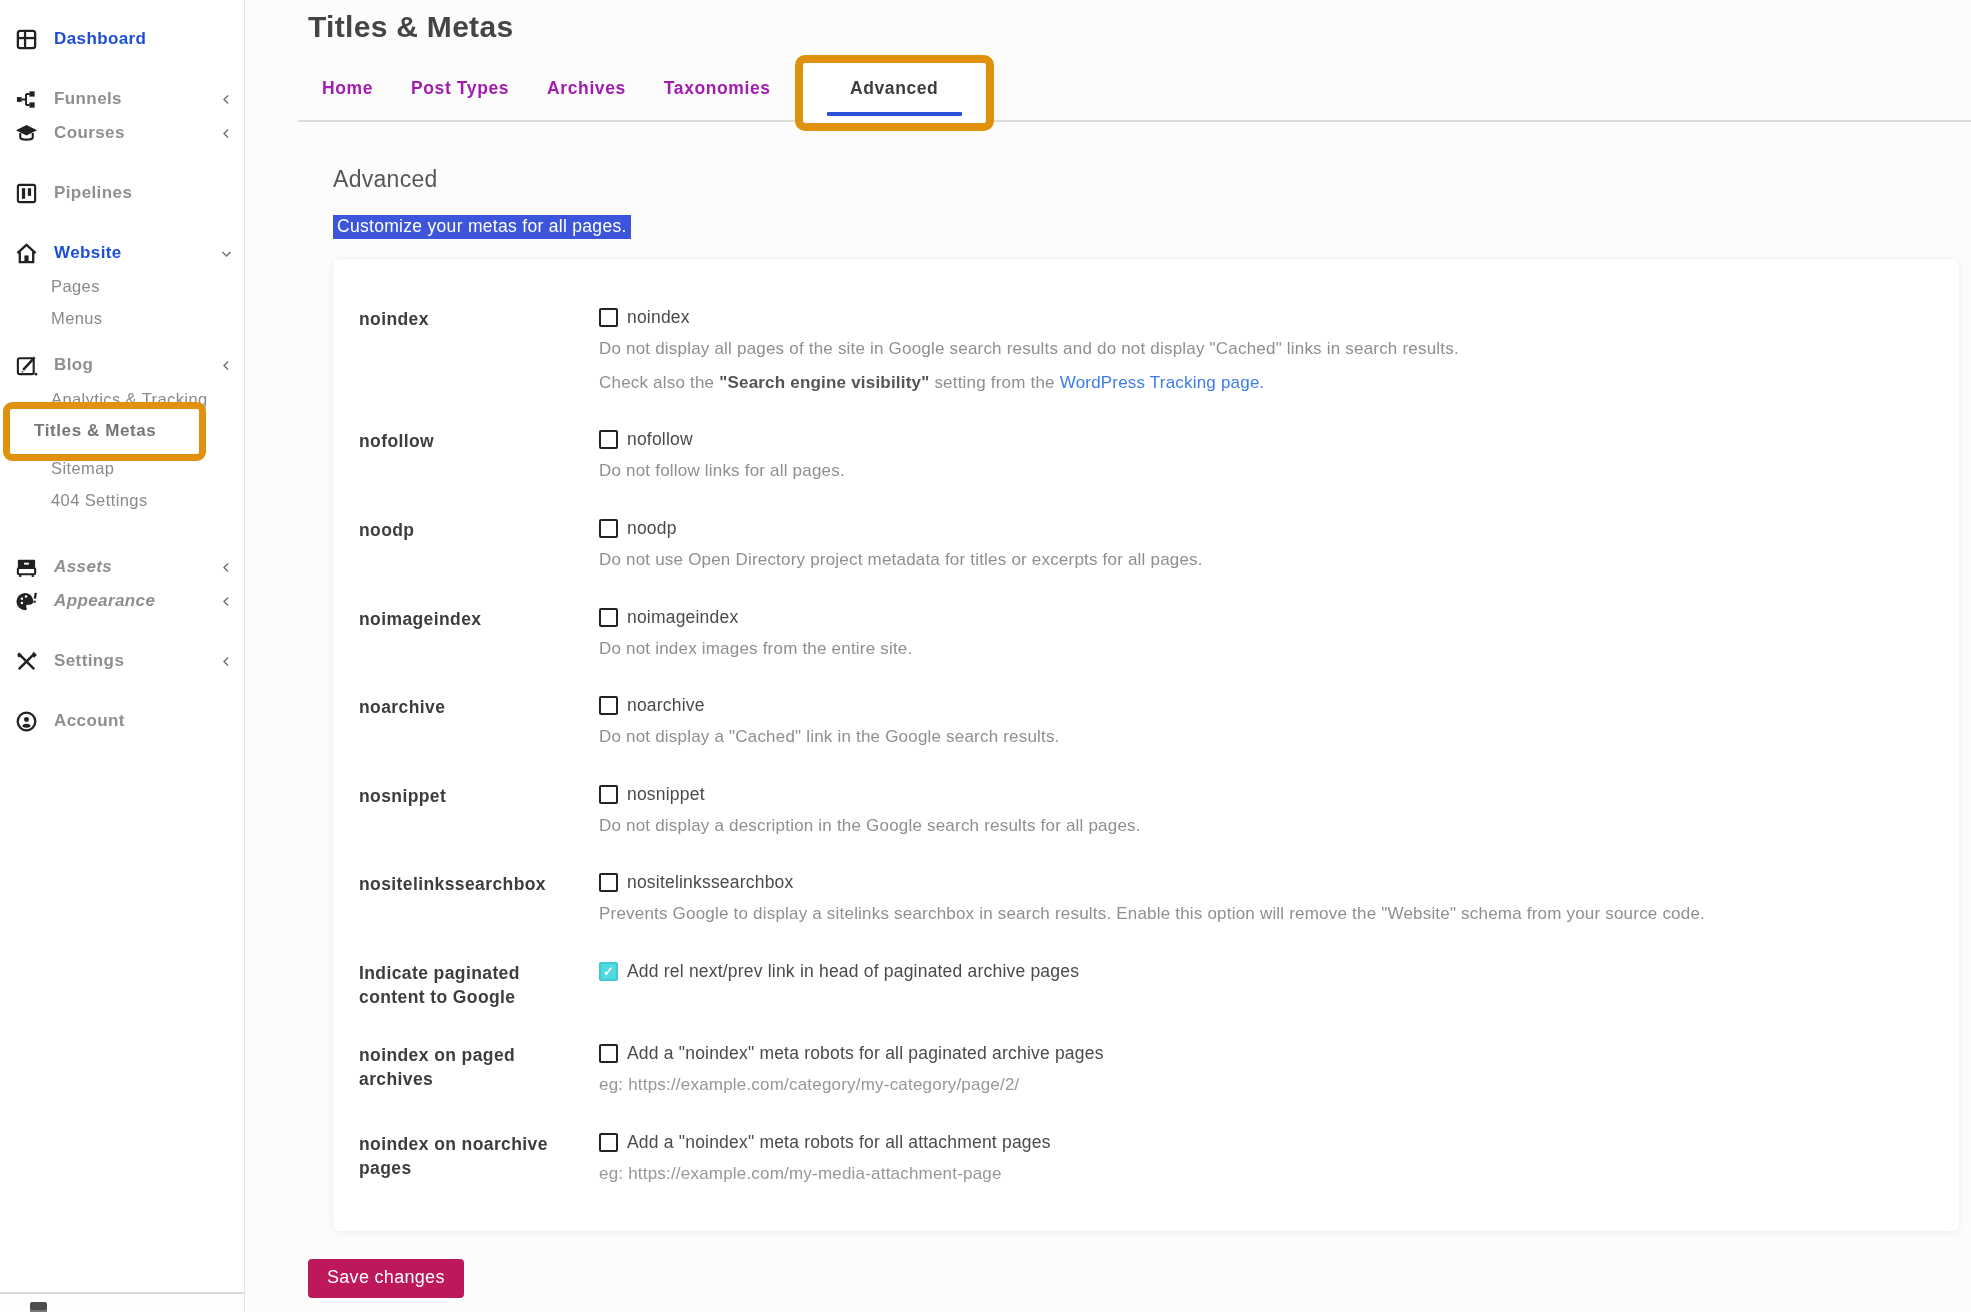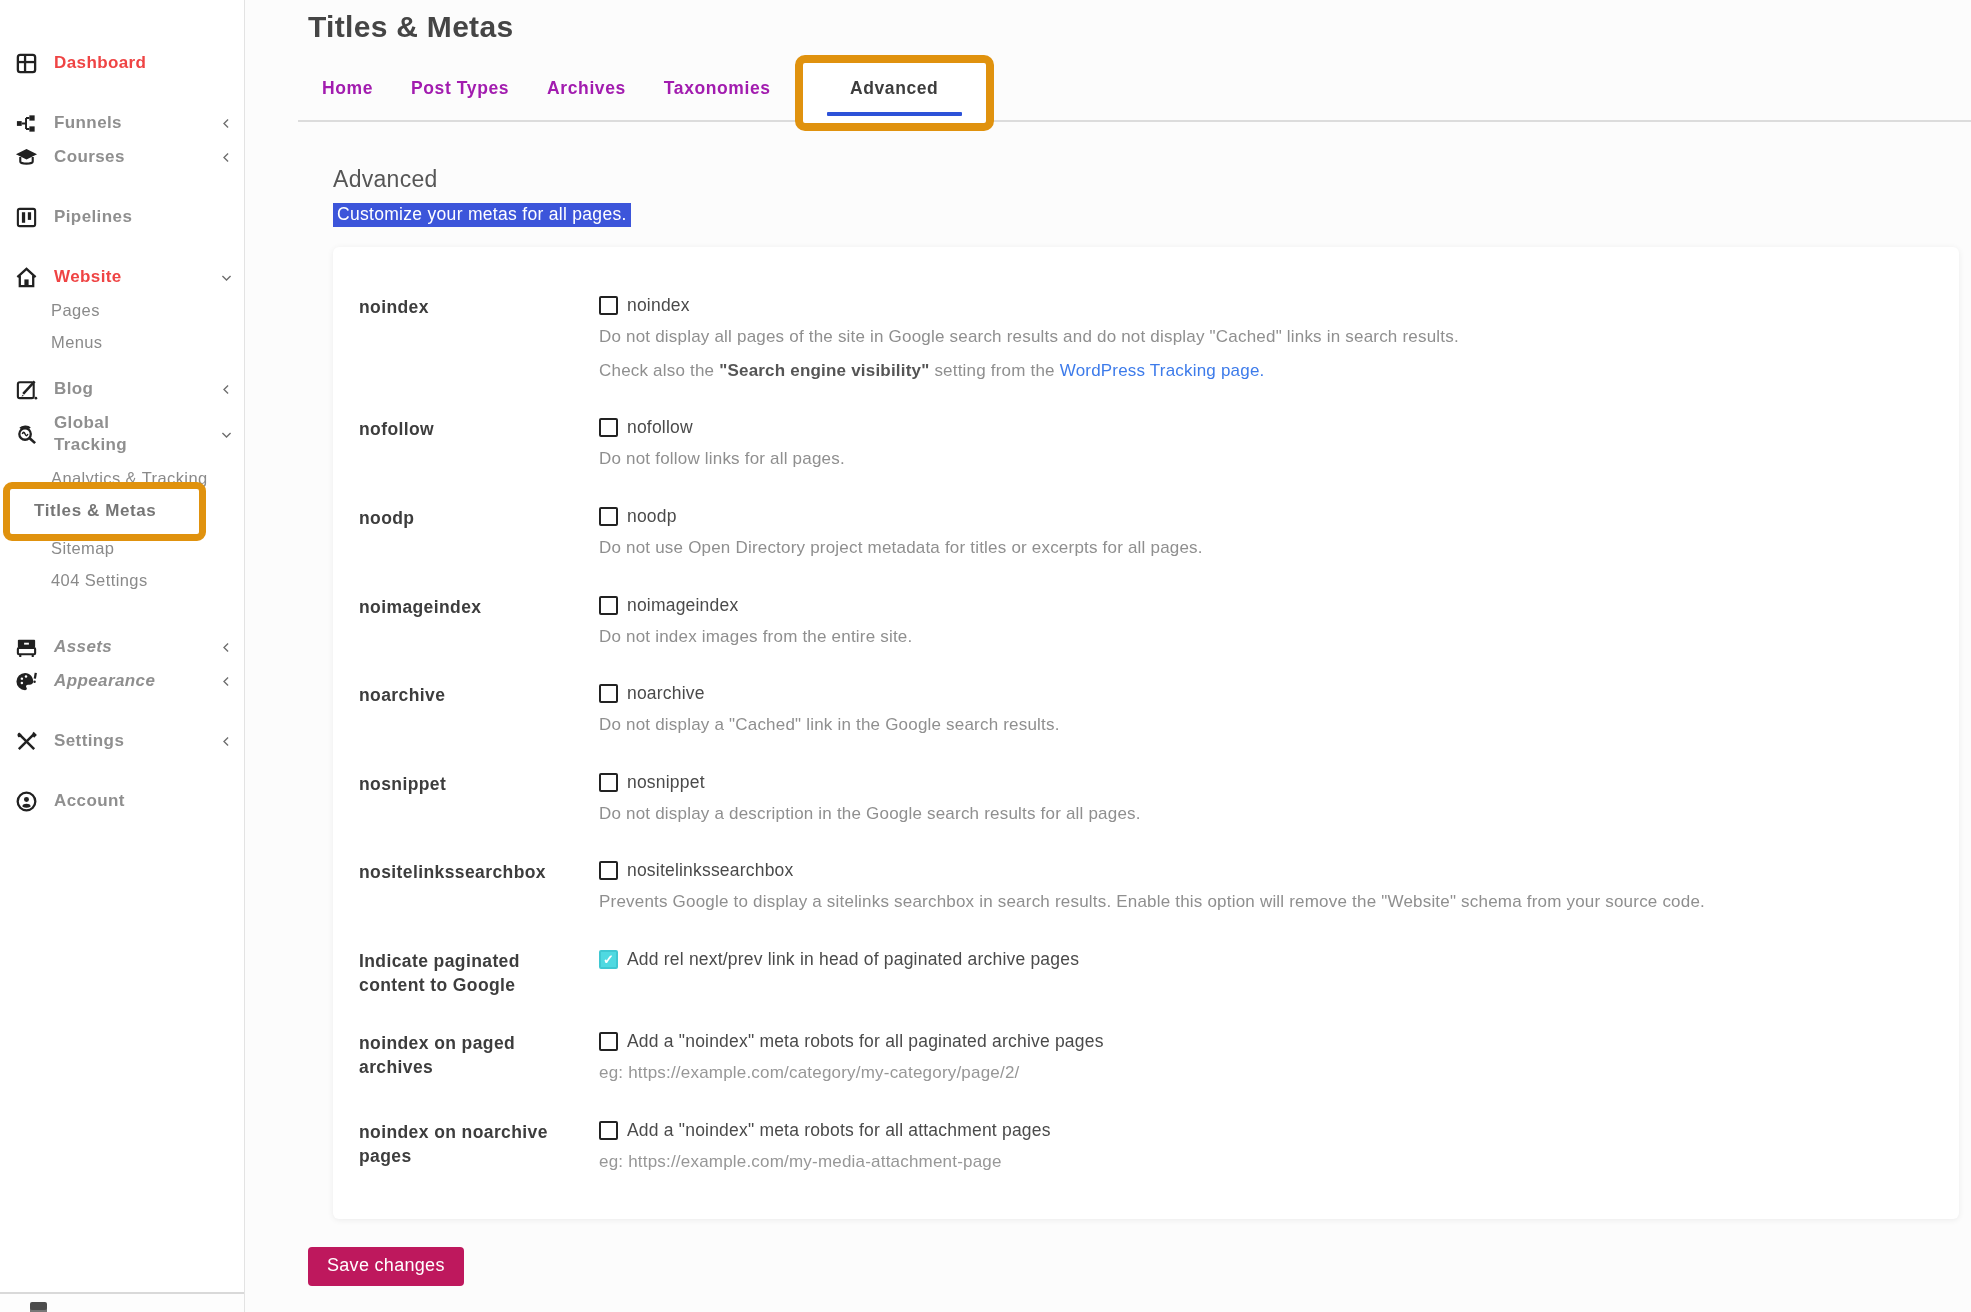--- a/index.html
+++ b/index.html
@@ -9,21 +9,21 @@
   
   .sidebar { position:absolute; left:0; top:0; width:245px; height:1312px;
     background:#fff; border-right:1px solid #e3e3e3; z-index:5; }
   .nav { padding-top:22px; }
   .nav-section.gap-sm { margin-top:14px; }
   .nav-section.gap-md { margin-top:26px; }
   .nav-section.gap-lg { margin-top:34px;font-style:italic; }
   .nav-item { display:flex; align-items:center; padding:5px 10px 5px 15px;
     font-size:17px; font-weight:600; color:#8f8f8f; letter-spacing:.4px;
     min-height:31px; cursor:pointer; }
-  .nav-item.dark { color:#ef4444; font-weight:700;margin-top:24px; }
+  .nav-item.dark { color:#1d4ed8; font-weight:700; }
   .nav-item .nav-icon { width:27px; height:24px; margin-right:12px;
     color:#212121; display:flex; align-items:center; flex:none; }
   .nav-icon svg { width:23px; height:23px; }
   .nav-item.child { padding-left:43px; font-weight:500; font-size:16.5px; color:#8a8a8a;margin-left:8px; }
   .nav-label { flex:1; line-height:1.35; }
   .nav-item.wrap .nav-label { max-width:100px; }
   .chev { margin-left:auto; color:#6e6e6e; display:flex; flex:none; }
   .chev svg { width:15px; height:15px; }
   .nav-item.annotated { position:relative; z-index:3; background:#fff;
     border:7px solid #e0920e; border-radius:9px; width:203px;
@@ -43,21 +43,21 @@
     margin:34px 0 0 53px; padding:0 0 21px 24px; border-bottom:2px solid #dcdcdc; }
   .tab { font-size:17.5px; font-weight:700; color:#a21caf; letter-spacing:.6px; cursor:pointer; }
   .tab.active { color:#3d3d3d; font-weight:700; }
   .tab-annotated { position:relative; z-index:2; display:inline-flex; flex-direction:column;
     align-items:center; background:#fff; border:8px solid #e0920e; border-radius:10px;
     padding:15px 24px 7px; margin:-28px -12px -36px -14px; }
   .tab-underline { width:135px; height:4px; background:#2d52d8; margin-top:13px; border-radius:1px; }
 
   .section-heading { margin:44px 0 0 88px; font-size:23px; color:#565656;
     font-weight:400; letter-spacing:.3px; }
-  .highlight { display:inline-block; margin:10px 0 0 88px; padding:1px 4px 2px;
+  .highlight { display:inline-block; margin:22px 0 0 88px; padding:1px 4px 2px;
     background:#3c55da; color:#fff; font-size:17.5px; letter-spacing:.3px; }
 
   .card { margin:20px 0 0 88px; width:1626px; background:#fff; border-radius:6px;
     box-shadow:0 1px 6px rgba(0,0,0,.07); padding:48px 30px 34px 26px; }
   .row { display:grid; grid-template-columns:213px 1fr; column-gap:27px; margin-bottom:34px; }
   .row:last-child { margin-bottom:10px; }
   .row-label { font-size:17.5px; font-weight:700; color:#3d3d3d;
     letter-spacing:.4px; line-height:1.35; padding-top:1px; }
   .cb-line { display:flex; align-items:center; gap:9px; }
   .cb { width:19px; height:19px; border:2px solid #222; border-radius:2px;
@@ -170,36 +170,20 @@
               <circle cx="21.8" cy="21" r="1.4" fill="currentColor"></circle>
             </svg>
           </span>
           <span class="nav-label">Blog</span>
           <span class="chev">
             <svg viewBox="0 0 24 24">
               <path d="M14.5 5.5L8 12l6.5 6.5" fill="none" stroke="currentColor" stroke-width="2.2"></path>
             </svg>
           </span>
         </div>
-        <div class="nav-item wrap">
-          <span class="nav-icon">
-            <svg viewBox="0 0 24 24">
-              <circle cx="10.5" cy="11.5" r="6" fill="none" stroke="currentColor" stroke-width="2.4"></circle>
-              <path d="M15.3 15.8L21 21" fill="none" stroke="currentColor" stroke-width="2.8"></path>
-              <path d="M7.6 11.5c1-2.3 1.9-2.3 2.9 0s1.9 2.3 2.9 0" fill="none" stroke="currentColor" stroke-width="1.6"></path>
-              <path d="M5.5 5.8C7.5 3.4 13.5 3 15.5 5.4" fill="none" stroke="currentColor" stroke-width="2.4"></path>
-            </svg>
-          </span>
-          <span class="nav-label">Global Tracking</span>
-          <span class="chev">
-            <svg viewBox="0 0 24 24">
-              <path d="M5.5 9.5L12 16l6.5-6.5" fill="none" stroke="currentColor" stroke-width="2.2"></path>
-            </svg>
-          </span>
-        </div>
         <div class="nav-item child">
           <span class="nav-label">Analytics &amp; Tracking</span>
         </div>
         <div class="nav-item child annotated">
           <span class="nav-label">Titles &amp; Metas</span>
         </div>
         <div class="nav-item child">
           <span class="nav-label">Sitemap</span>
         </div>
         <div class="nav-item child">

